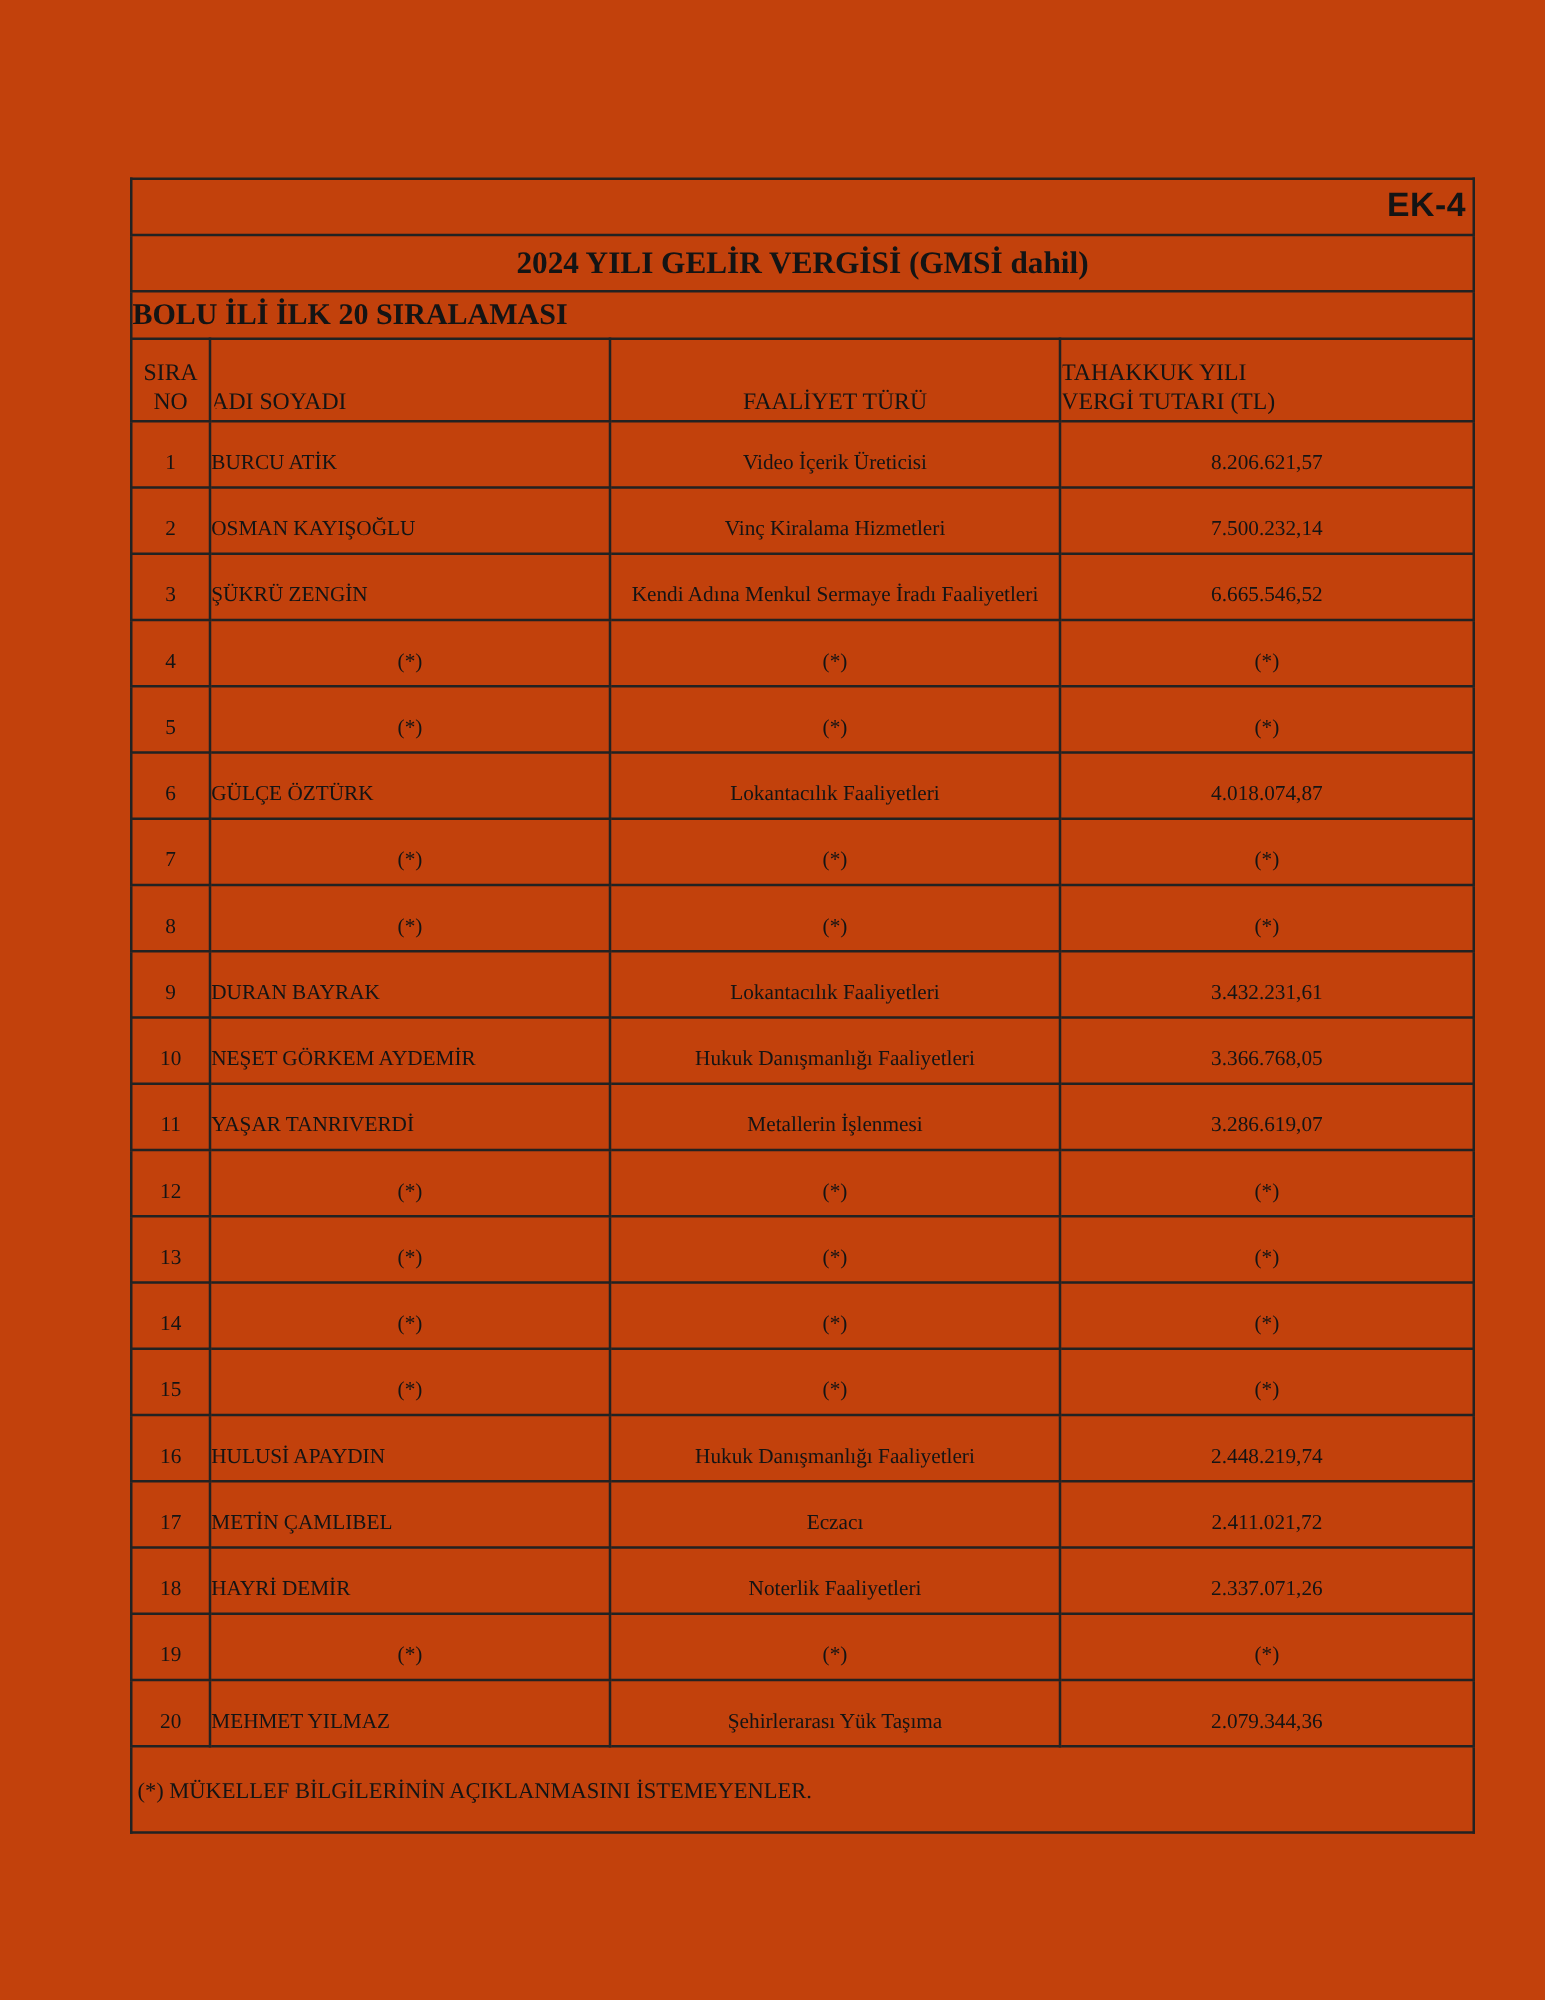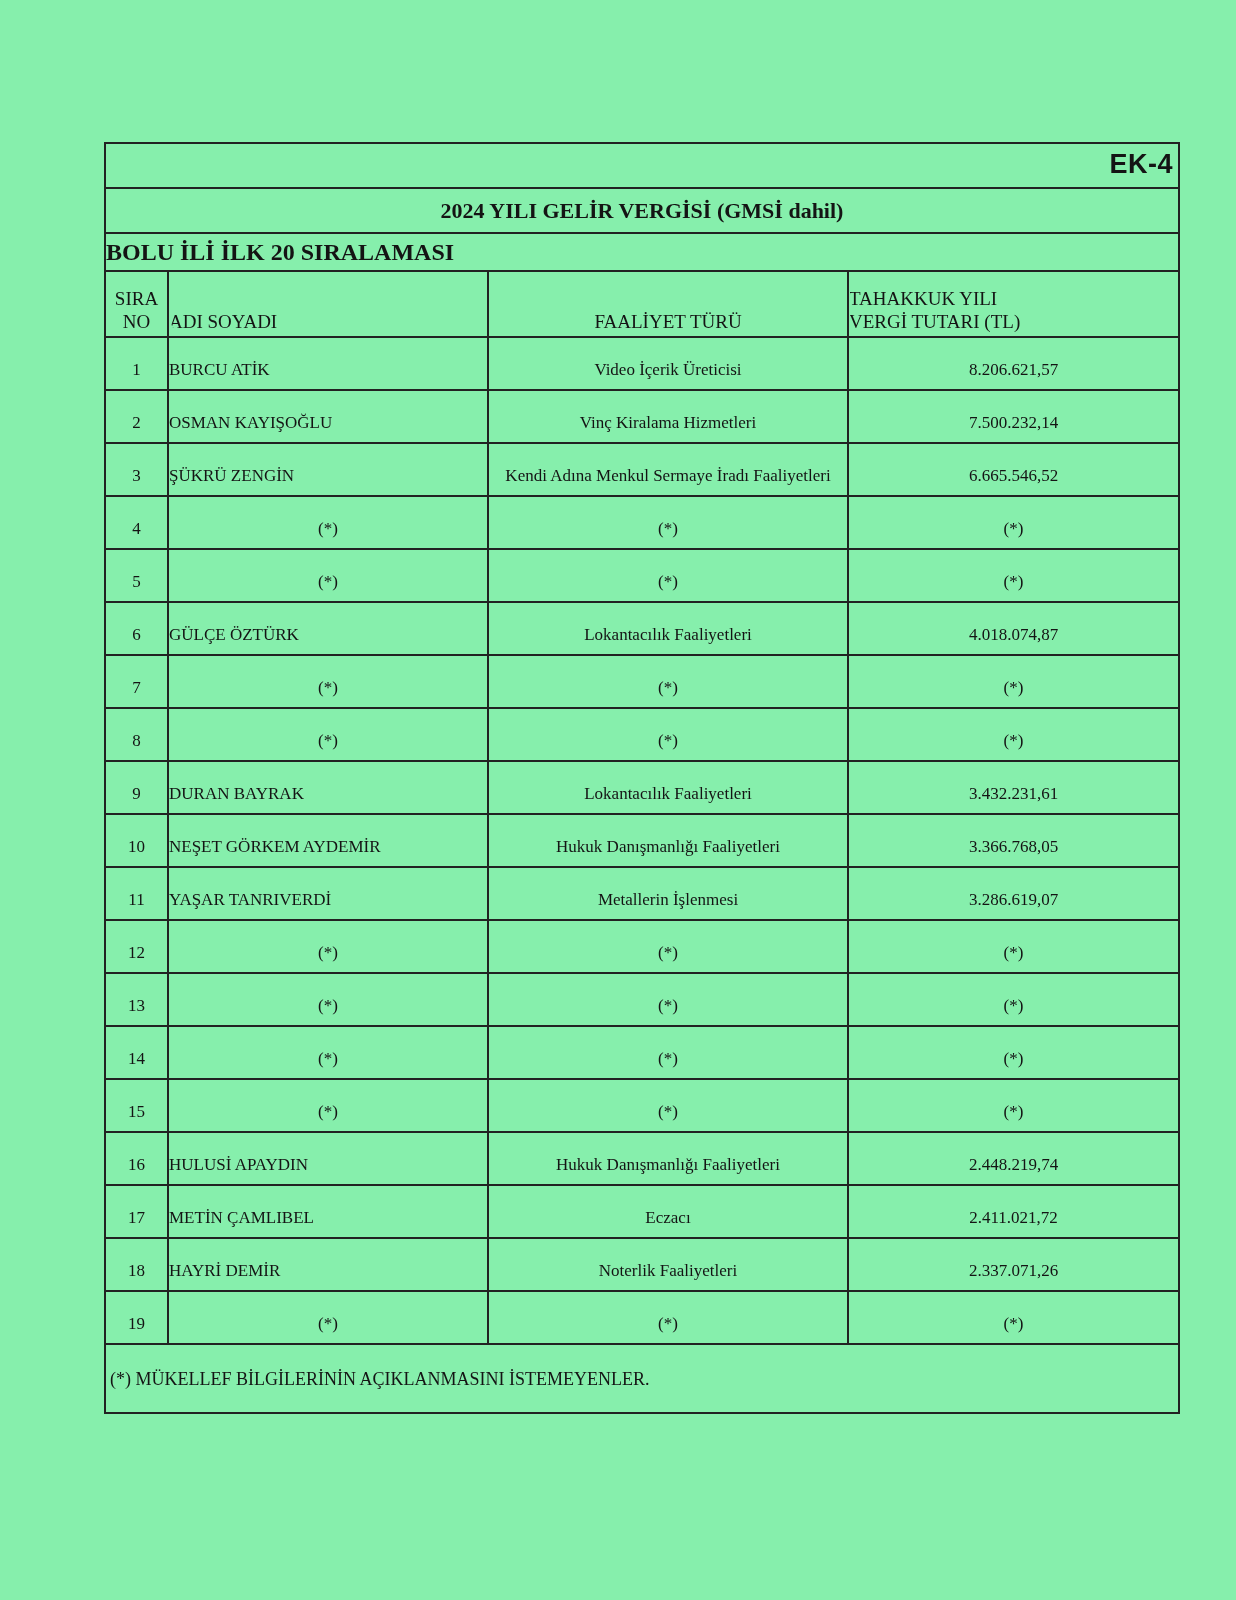--- a/index.html
+++ b/index.html
@@ -4,21 +4,21 @@
 <style>
   html, body {
     margin: 0;
     padding: 0;
     background: #ffffff;
   }
   .page {
     position: relative;
     width: 1236px;
     height: 1600px;
-    background: #86efac;
+    background: #c2410c;
     font-family: "Liberation Serif", "DejaVu Serif", serif;
     color: #141414;
     overflow: hidden;
   }
   table.doc-table {
     position: absolute;
     left: 104px;
     top: 142px;
     width: 1074px;
     border-collapse: collapse;
@@ -40,21 +40,21 @@
     font-size: 27px;
     padding: 0 5px 2px 0;
     letter-spacing: 0.5px;
   }
   
   tr.title-row td {
     height: 39px;
     text-align: center;
     vertical-align: middle;
     font-weight: bold;
-    font-size: 22px;
+    font-size: 25px;
     padding: 2px 0 2px 0;
   }
   tr.subtitle-row td {
     height: 36px;
     vertical-align: middle;
     font-weight: bold;
     font-size: 24px;
     padding: 0;
   }
   
@@ -254,20 +254,26 @@
     <td class="c-tax">2.337.071,26</td>
   </tr>
 
   <tr class="data-row">
     <td class="c-no">19</td>
     <td class="c-name masked">(*)</td>
     <td class="c-activity">(*)</td>
     <td class="c-tax">(*)</td>
   </tr>
 
+  <tr class="data-row">
+    <td class="c-no">20</td>
+    <td class="c-name">MEHMET YILMAZ</td>
+    <td class="c-activity">Şehirlerarası Yük Taşıma</td>
+    <td class="c-tax">2.079.344,36</td>
+  </tr>
 </tbody>
     <tbody>
       <tr class="footnote-row">
         <td colspan="4">(*) MÜKELLEF BİLGİLERİNİN AÇIKLANMASINI İSTEMEYENLER.</td>
       </tr>
     </tbody>
   </table>
 </div>
 
 </body></html>

